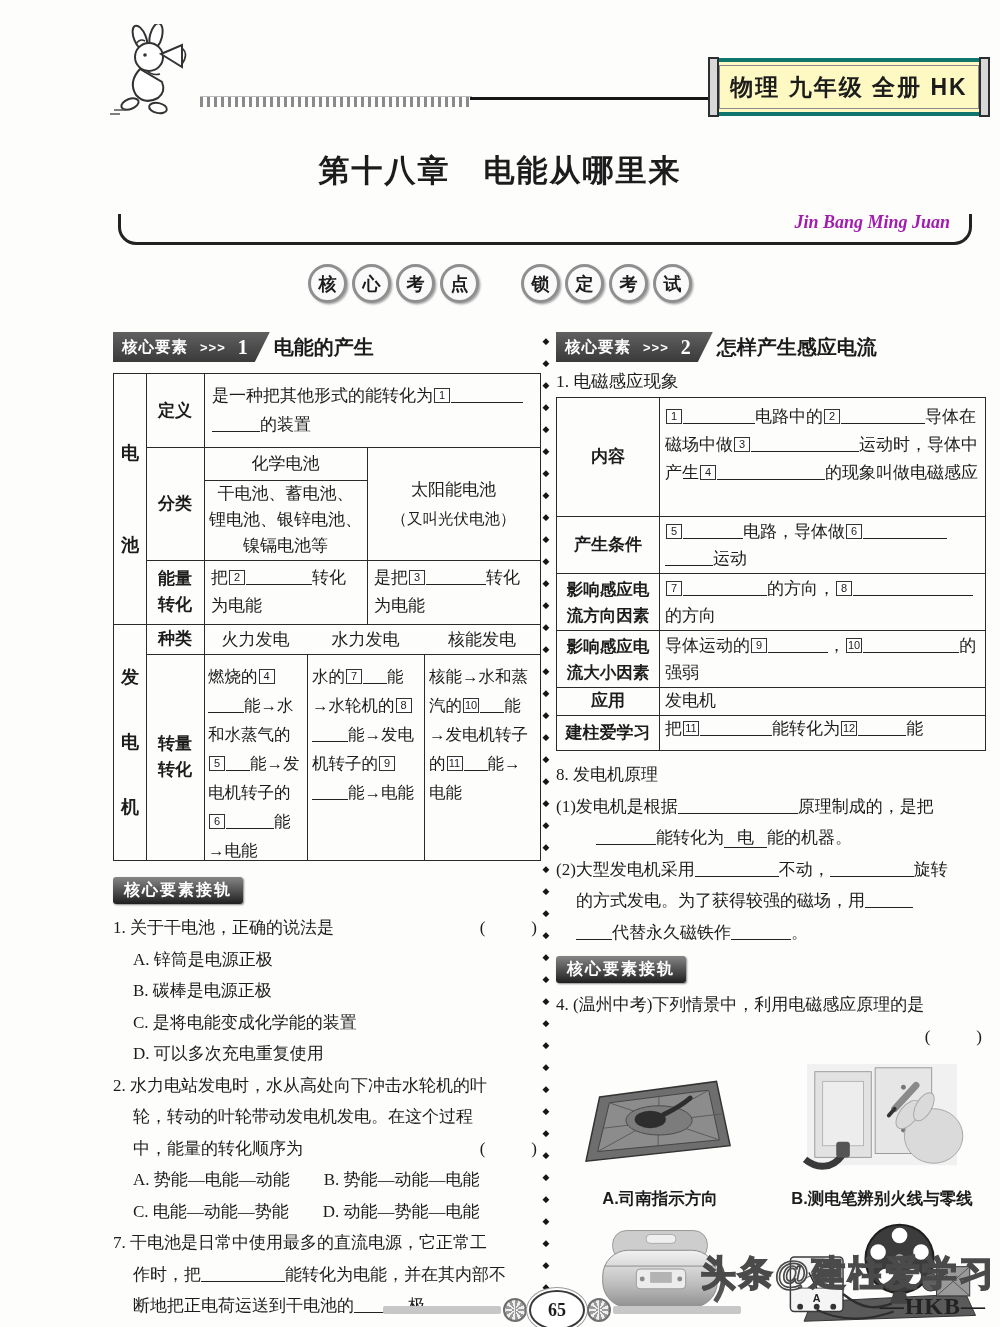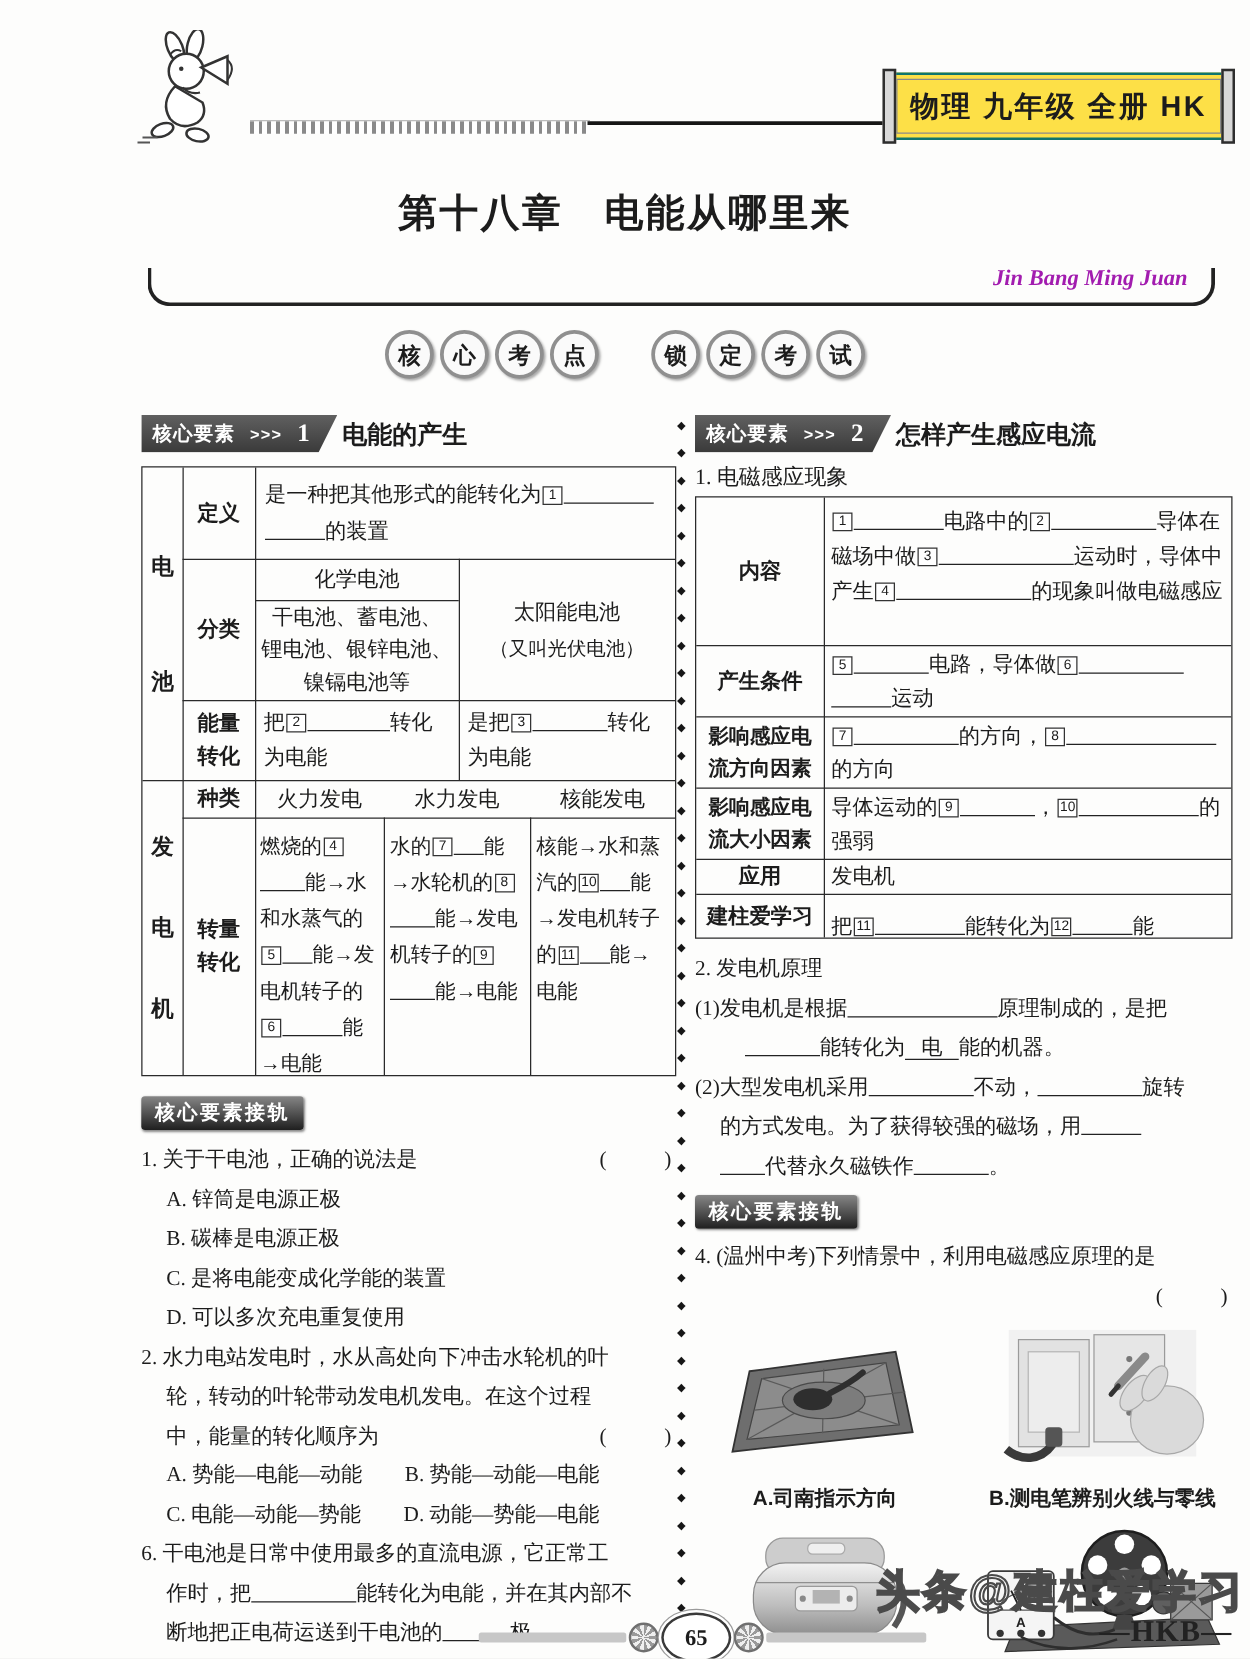--- a/index.html
+++ b/index.html
@@ -6,21 +6,21 @@
   .page{position:relative;width:1000px;height:1327px;margin:0 auto;background:#fdfdfc;overflow:hidden;
         font-family:"Liberation Serif","DejaVu Serif",serif;color:#1c1c1c;}
   .abs{position:absolute;box-sizing:border-box;}
 
   
   .logo-text{position:absolute;left:198px;top:34px;font-family:"Liberation Sans",sans-serif;
     font-size:50px;font-weight:900;letter-spacing:3px;color:#111;text-shadow:3px 3px 0 #9c9c9c;}
   .logo-stripes{position:absolute;left:200px;top:96px;width:272px;height:10px;
     background:repeating-linear-gradient(90deg,#8a8a8a 0 3px,#fff 3px 7px);border-top:1px solid #bbb;}
   .hdr-line{position:absolute;left:470px;top:97px;width:245px;height:3px;background:#161616;}
-  .hdr-box{position:absolute;left:712px;top:58px;width:266px;height:50px;border:2px solid #0f766e;background:#fde047;}
+  .hdr-box{position:absolute;left:712px;top:58px;width:266px;height:50px;border:4px solid #0f766e;background:#fef9c3;}
   .hdr-box::before,.hdr-box::after{content:"";position:absolute;top:-5px;bottom:-5px;width:7px;
     background:#d8d8d8;border:2px solid #2e2e2e;}
   .hdr-box::before{left:-8px;} .hdr-box::after{right:-8px;}
   .hdr-box-inner{position:absolute;inset:3px;border:1px solid #8a8a8a;display:flex;align-items:center;justify-content:center;
     font-family:"Liberation Sans",sans-serif;font-weight:bold;font-size:23px;letter-spacing:2px;}
 
   
   .chapter-title{position:absolute;left:0;right:0;top:150px;text-align:center;
     font-family:"Liberation Sans",sans-serif;font-size:31px;font-weight:900;letter-spacing:2px;}
   .bracket{position:absolute;left:118px;top:214px;width:848px;height:28px;
@@ -234,21 +234,21 @@
         <div class="qline" style="padding-left: 20px;">C. 是将电能变成化学能的装置</div>
         <div class="qline" style="padding-left: 20px;">D. 可以多次充电重复使用</div>
         <div class="qline">2. 水力电站发电时，水从高处向下冲击水轮机的叶</div>
         <div class="qline" style="padding-left: 20px;">轮，转动的叶轮带动发电机发电。在这个过程</div>
         <div class="qline flex" style="padding-left: 20px;">
           <span class="qt">中，能量的转化顺序为</span>
           <span class="qr">(　　)</span>
         </div>
         <div class="qline" style="padding-left: 20px;">A. 势能—电能—动能　　B. 势能—动能—电能</div>
         <div class="qline" style="padding-left: 20px;">C. 电能—动能—势能　　D. 动能—势能—电能</div>
-        <div class="qline">6. 干电池是日常中使用最多的直流电源，它正常工</div>
+        <div class="qline">7. 干电池是日常中使用最多的直流电源，它正常工</div>
         <div class="qline" style="padding-left: 20px;">作时，把<span class="blank" style="width:84px"></span>能转化为电能，并在其内部不</div>
         <div class="qline" style="padding-left: 20px;">断地把正电荷运送到干电池的<span class="blank" style="width:54px"></span>极。</div>
       </div>
   </div>
 
   <div class="col-right">
 
     <div class="sect">
       <div class="sect-tab">
         <span class="sect-label">核心要素</span>
@@ -279,25 +279,25 @@
       <div class="cell rich" style="left:102px;top:175px;width:326px;height:57px;padding:2px 6px;line-height:27px"><span class="bn">7</span><span class="blank" style="width:84px"></span>的方向，<span class="bn">8</span><span class="blank" style="width:120px"></span>的方向</div>
 
       <div class="cell lab" style="left:0;top:232px;width:102px;height:57px;font-size:16.5px">影响感应电
 流大小因素</div>
       <div class="cell rich" style="left:102px;top:232px;width:326px;height:57px;padding:2px 6px;line-height:27px">导体运动的<span class="bn">9</span><span class="blank" style="width:60px"></span>，<span class="bn">10</span><span class="blank" style="width:96px"></span>的强弱</div>
 
       <div class="cell lab" style="left:0;top:289px;width:102px;height:28px">应用</div>
       <div class="cell" style="left:102px;top:289px;width:326px;height:28px;padding:0 6px;line-height:27px">发电机</div>
 
       <div class="cell lab" style="left:0;top:317px;width:102px;height:35px">建柱爱学习</div>
-      <div class="cell rich" style="left:102px;top:317px;width:326px;height:35px;padding:12px 6px;line-height:27px">把<span class="bn">11</span><span class="blank" style="width:72px"></span>能转化为<span class="bn">12</span><span class="blank" style="width:48px"></span>能</div>
+      <div class="cell rich" style="left:102px;top:317px;width:326px;height:35px;padding:0 6px;line-height:27px">把<span class="bn">11</span><span class="blank" style="width:72px"></span>能转化为<span class="bn">12</span><span class="blank" style="width:48px"></span>能</div>
     </div>
 
     <div class="qblock" style="margin-top:8px">
-        <div class="qline">2. 发电机原理</div>
+        <div class="qline">8. 发电机原理</div>
         <div class="qline">(1)发电机是根据<span class="blank" style="width:120px"></span>原理制成的，是把</div>
         <div class="qline" style="padding-left: 40px;"><span class="blank" style="width:60px"></span>能转化为<span class="ub">电</span>能的机器。</div>
         <div class="qline">(2)大型发电机采用<span class="blank" style="width:84px"></span>不动，<span class="blank" style="width:84px"></span>旋转</div>
         <div class="qline" style="padding-left: 20px;">的方式发电。为了获得较强的磁场，用<span class="blank" style="width:48px"></span></div>
         <div class="qline" style="padding-left: 20px;"><span class="blank" style="width:36px"></span>代替永久磁铁作<span class="blank" style="width:60px"></span>。</div>
       </div>
 
     <div style="margin-top:8px">
       <span class="sub-badge">核心要素接轨</span>
     </div>

